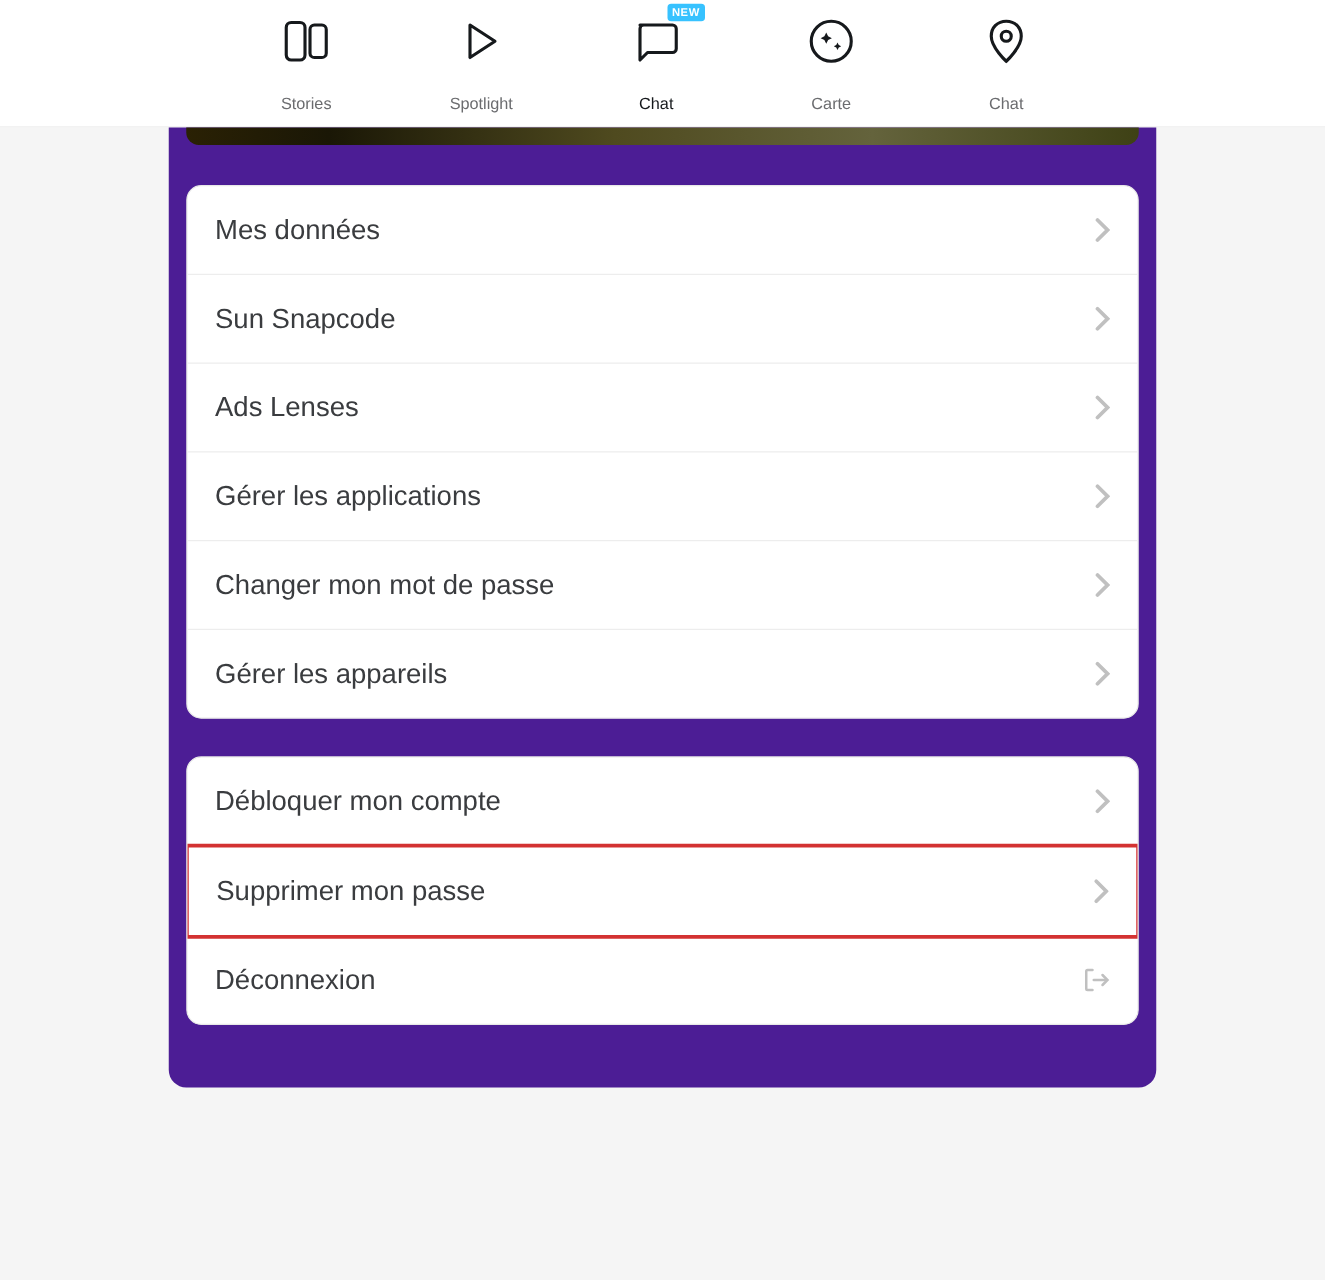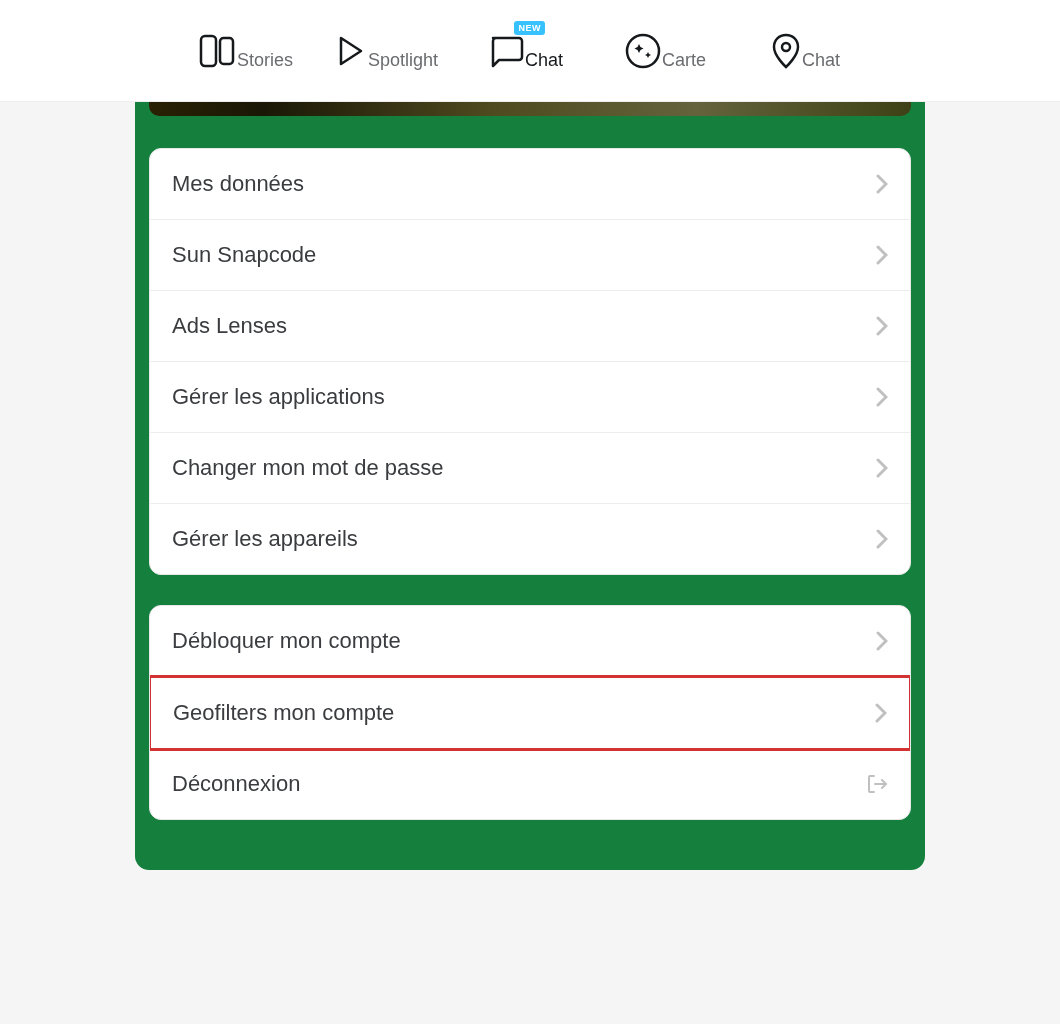--- a/index.html
+++ b/index.html
@@ -15,58 +15,58 @@
       display: flex;
       justify-content: flex-start;
       align-items: center;
       height: 102px;
       padding-left: 200px;
       gap: 50px;
       border-bottom: 1px solid #eee;
     }
     .nav-item {
       display: flex;
-      flex-direction: row;
+      flex-direction: column;
       align-items: center;
       justify-content: center;
       cursor: pointer;
       color: #16191c;
       position: relative;
       width: 90px;
     }
     .nav-icon-wrap {
       height: 44px;
       display: flex;
       align-items: center;
       justify-content: center;
       position: relative;
     }
     .nav-label {
-      font-size: 18px;
+      font-size: 13px;
       color: #16191c;
       margin-top: 20px;
       font-weight: 400;
     }
     .nav-label.gray { color: #6b6c6f; }
     .badge {
       position: absolute;
       top: -8px;
       right: -20px;
       background: #37c2ff;
       color: #fff;
       font-size: 9px;
       font-weight: 700;
       padding: 2px 4px;
       border-radius: 3px;
       letter-spacing: 0.5px;
     }
     .container {
       width: 790px;
       margin: 0 auto;
-      background: #15803d;
+      background: #4c1d95;
       border-radius: 0 0 14px 14px;
       padding-bottom: 20px;
       padding-top: 0;
     }
     .banner {
       margin: 0 14px 32px 14px;
       height: 14px;
       background: linear-gradient(90deg, #2a2104 0%, #1a1706 15%, #4f4a1f 45%, #64633c 72%, #3e4115 100%);
       border-radius: 0 0 10px 10px;
     }
@@ -220,21 +220,21 @@
   <div class="card">
     <div class="row">
       <span class="row-label">Débloquer mon compte</span>
       <span class="chevron">
         <svg width="12" height="20" viewBox="0 0 12 20" fill="none" stroke="#c0c0c0" stroke-width="3" stroke-linecap="round">
             <path d="M2 2 l8 8 -8 8"></path>
           </svg>
       </span>
     </div>
     <div class="row highlighted">
-      <span class="row-label">Geofilters mon compte</span>
+      <span class="row-label">Supprimer mon passe</span>
       <span class="chevron">
         <svg width="12" height="20" viewBox="0 0 12 20" fill="none" stroke="#c0c0c0" stroke-width="3" stroke-linecap="round">
             <path d="M2 2 l8 8 -8 8"></path>
           </svg>
       </span>
     </div>
     <div class="row">
       <span class="row-label">Déconnexion</span>
       <span class="exit-icon">
         <svg width="22" height="22" viewBox="0 0 22 22" fill="none" stroke="#c0c0c0" stroke-width="2" stroke-linecap="round">

